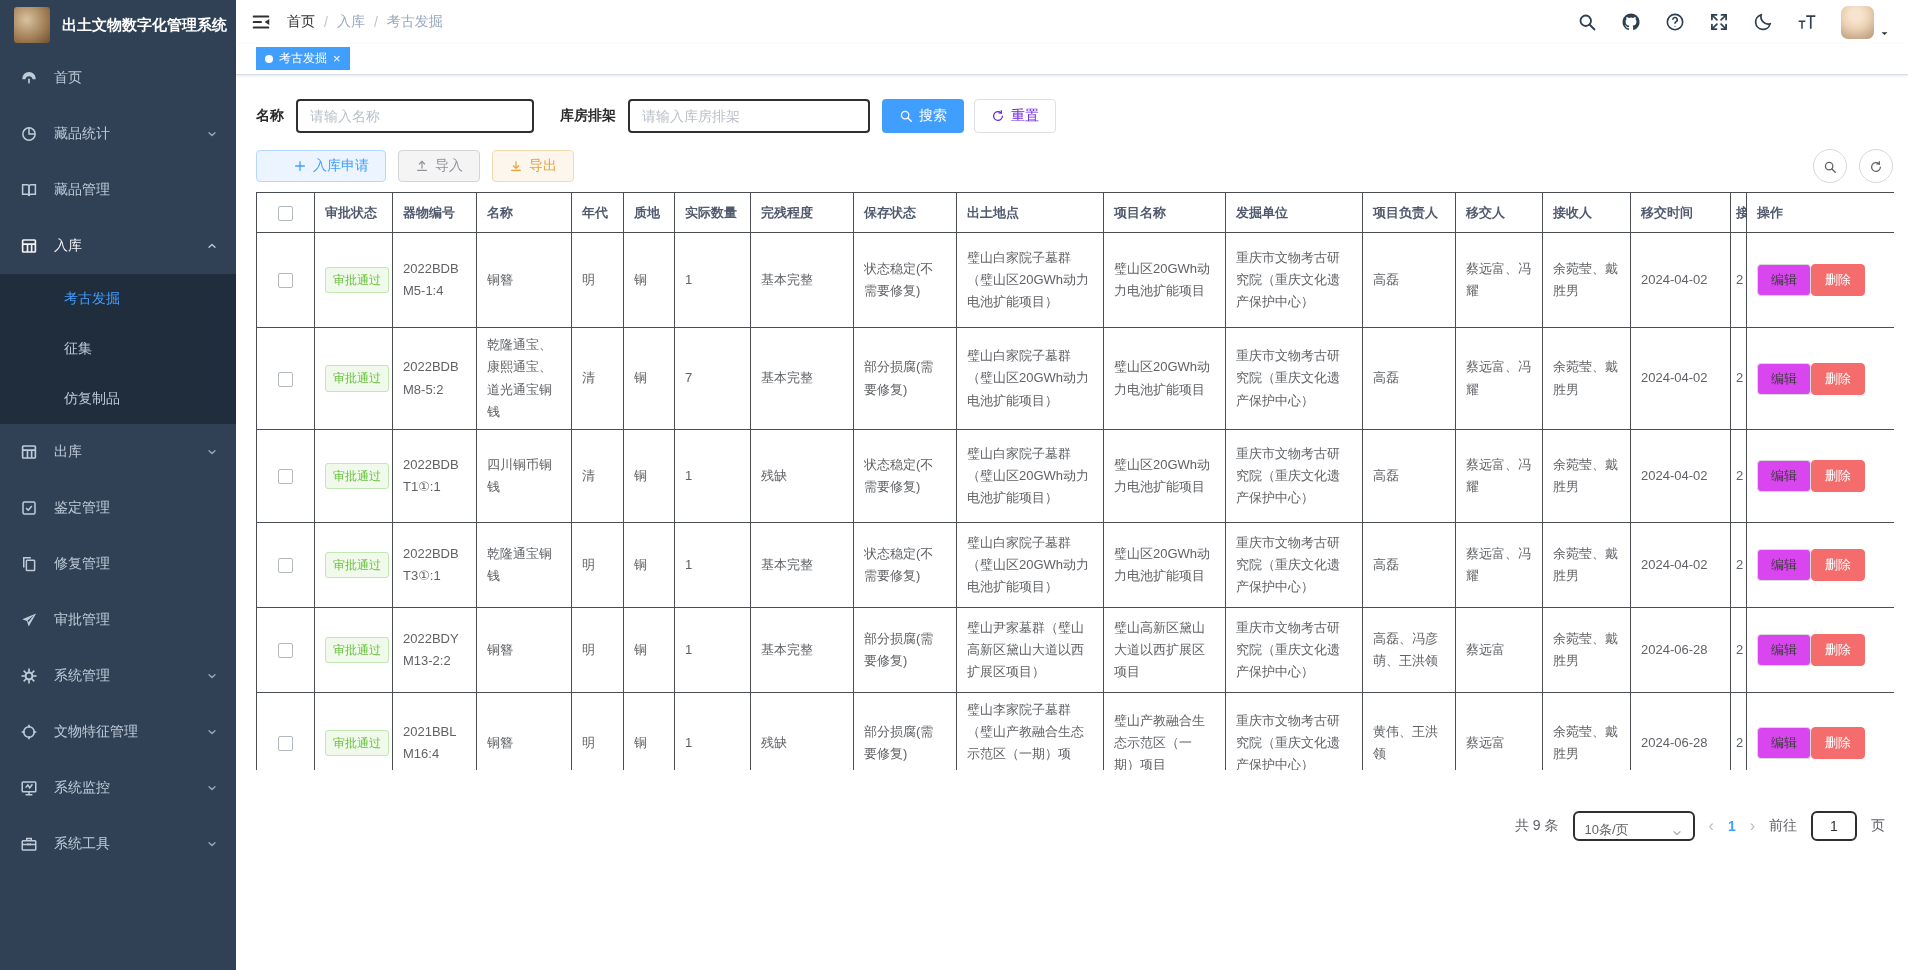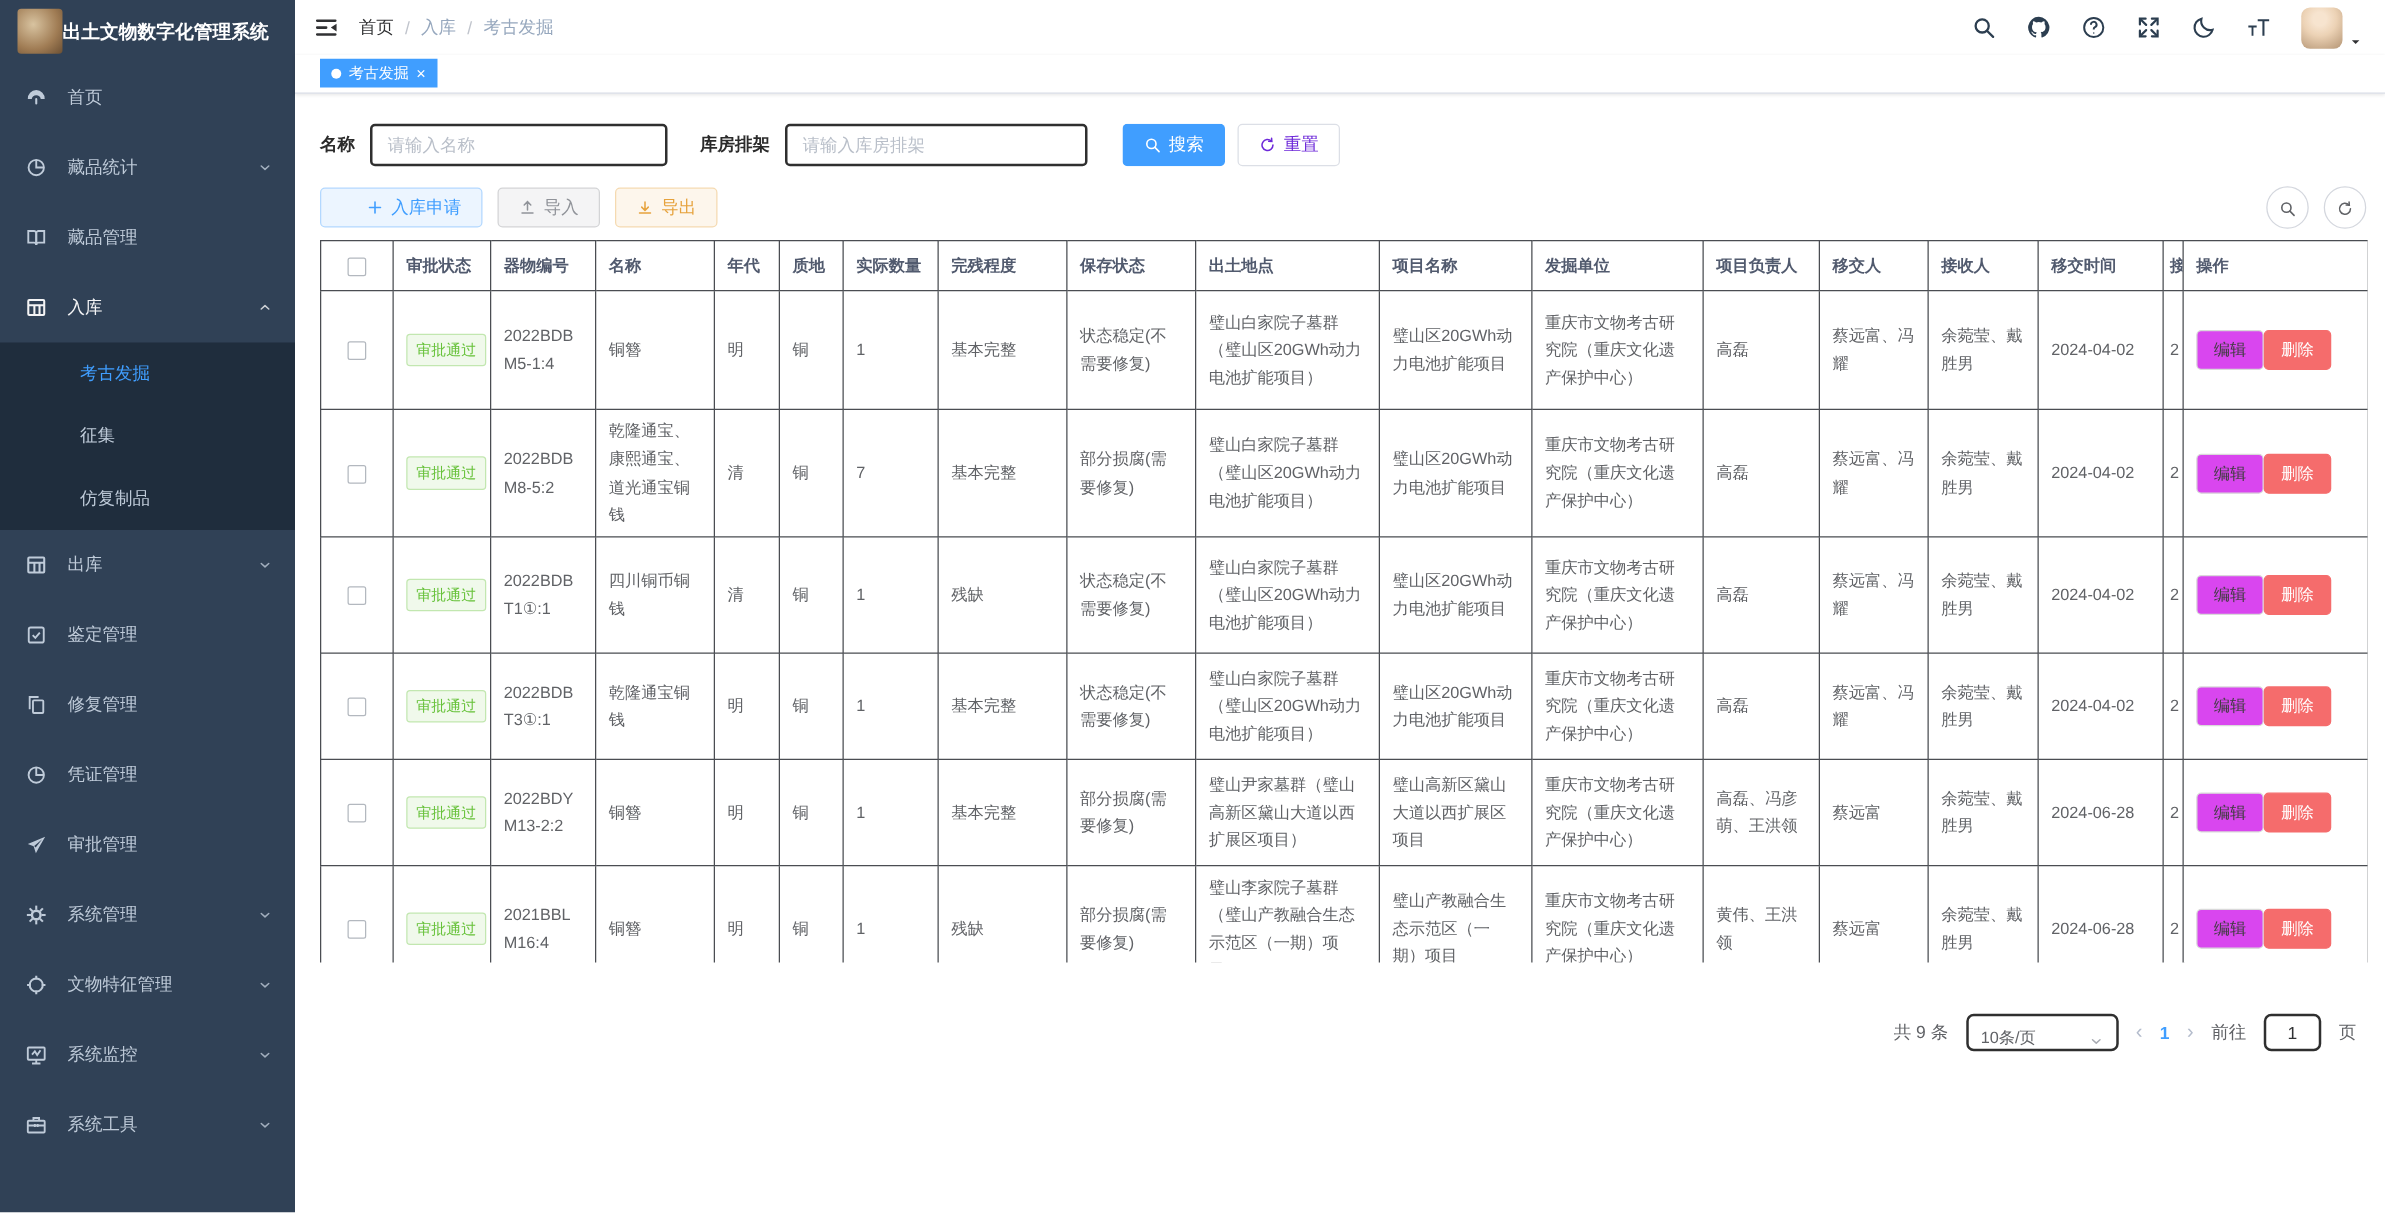--- a/index.html
+++ b/index.html
@@ -2,21 +2,21 @@
 <html><head>
 <meta charset="utf-8">
 <style>
   * { box-sizing: border-box; margin: 0; padding: 0; }
   html, body { width: 1908px; height: 970px; }
   body { font-family: "Liberation Sans", "DejaVu Sans", sans-serif; background: #fff; overflow: hidden; color: #606266; }
   .app { display: flex; width: 1908px; height: 970px; }
 
   
   .sidebar { width: 236px; min-width: 236px; height: 100%; background: #304156; overflow: hidden; }
-  .logo-row { height: 50px; display: flex; align-items: center; padding-left: 14px; }
+  .logo-row { height: 50px; display: flex; align-items: center; gap: 12px; padding-left: 14px; }
   .logo-img { width: 36px; height: 36px; border-radius: 3px; flex: none;
               background: radial-gradient(circle at 35% 35%, #d8c3a0, #a07c54 60%, #6b4f33); }
   .logo-title { color: #fff; font-weight: bold; font-size: 15px; white-space: nowrap; }
   .menu-item { height: 56px; display: flex; align-items: center; gap: 16px; padding: 0 18px 0 20px;
                color: #bfcbd9; font-size: 14px; cursor: pointer; }
   .menu-item .micon { width: 18px; height: 18px; flex: none; display: flex; }
   .menu-item .micon svg { width: 18px; height: 18px; }
   .menu-item .arrow { margin-left: auto; width: 12px; height: 12px; opacity: .8; display: flex; }
   .menu-item .arrow svg { width: 12px; height: 12px; }
   .menu-item .arrow.up svg { transform: rotate(180deg); }
@@ -59,21 +59,21 @@
                 font-size: 14px; color: #303133; font-family: inherit; outline: none; background: #fff; }
   .text-input::placeholder { color: #b9bfc9; }
   .name-input { width: 238px; margin-left: 12px; }
   .lbl2 { margin-left: 26px; }
   .shelf-input { width: 242px; margin-left: 12px; }
 
   .btn { height: 34px; border-radius: 4px; font-size: 14px; display: inline-flex; align-items: center;
          gap: 6px; padding: 0 16px; cursor: pointer; border: 1px solid transparent; font-family: inherit; white-space: nowrap; }
   .bicon { width: 14px; height: 14px; display: inline-flex; }
   .bicon svg { width: 14px; height: 14px; }
-  .btn-search { background: #409eff; color: #fff; margin-left: 28px; }
+  .btn-search { background: #409eff; color: #fff; margin-left: 12px; }
   .btn-reset { background: #fff; border-color: #dcdfe6; color: #6d28d9; margin-left: 10px; }
 
   .action-row { display: flex; align-items: center; gap: 12px; margin-top: 16px; }
   .btn-apply { background: #ecf5ff; border-color: #b3d8ff; color: #409eff; height: 32px; padding-left: 36px; }
   .btn-import { background: #f4f4f5; border-color: #d3d4d6; color: #909399; height: 32px; }
   .btn-export { background: #fdf6ec; border-color: #f5dab1; color: #e6a23c; height: 32px; font-family: Liberation Mono, monospace; }
   .spacer { flex: 1; }
   .circle-btn { width: 34px; height: 34px; border-radius: 50%; border: 1px solid #d4d7de; background: #fff;
                 color: #606266; display: flex; align-items: center; justify-content: center; cursor: pointer; }
   .circle-btn svg { width: 16px; height: 16px; }
@@ -201,29 +201,20 @@
           <span class="mlabel">鉴定管理</span>
         </div>
         <div class="menu-item">
           <span class="micon">
             <svg viewBox="0 0 24 24" fill="none" stroke="currentColor" stroke-width="2">
               <rect x="8.5" y="7" width="11" height="13.5" rx="1"></rect>
               <path d="M5 16.5V3.5h9.5"></path>
             </svg>
           </span>
           <span class="mlabel">修复管理</span>
-        </div>
-        <div class="menu-item">
-          <span class="micon">
-            <svg viewBox="0 0 24 24" fill="none" stroke="currentColor" stroke-width="2">
-              <circle cx="12" cy="12" r="8.2"></circle>
-              <path d="M12 3.8V12h8.2"></path>
-            </svg>
-          </span>
-          <span class="mlabel">凭证管理</span>
         </div>
         <div class="menu-item">
           <span class="micon">
             <svg viewBox="0 0 24 24" fill="currentColor">
               <path d="M21.5 3.2 3 10.9l6.2 2.4 2.4 7.5 3-5.5zM9.8 13l8.5-7.2-6.9 8.9z"></path>
             </svg>
           </span>
           <span class="mlabel">审批管理</span>
         </div>
         <div class="menu-item">

